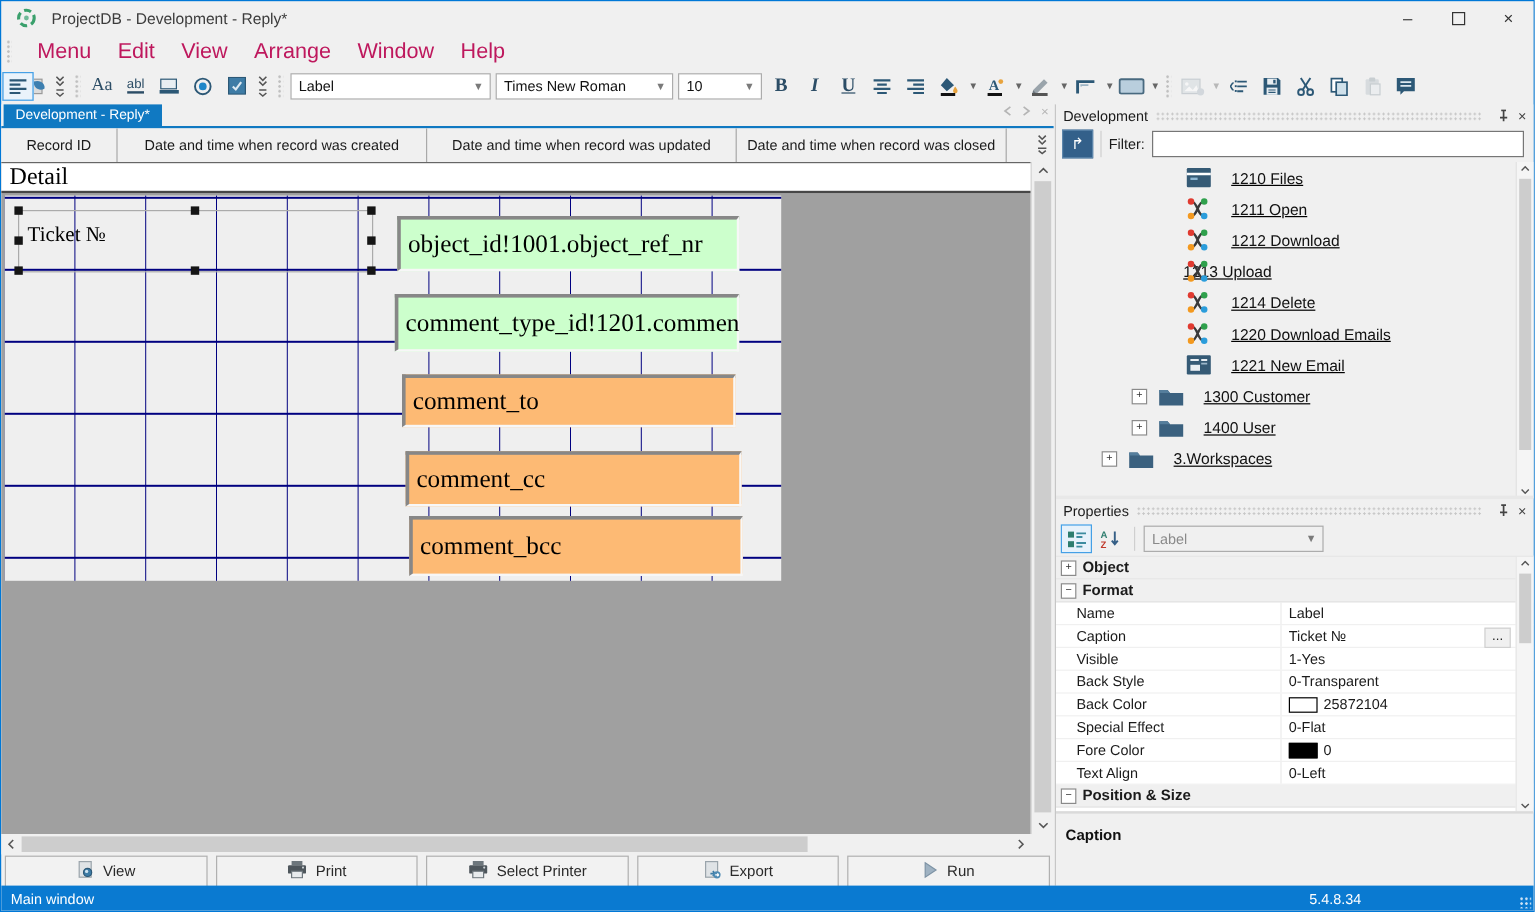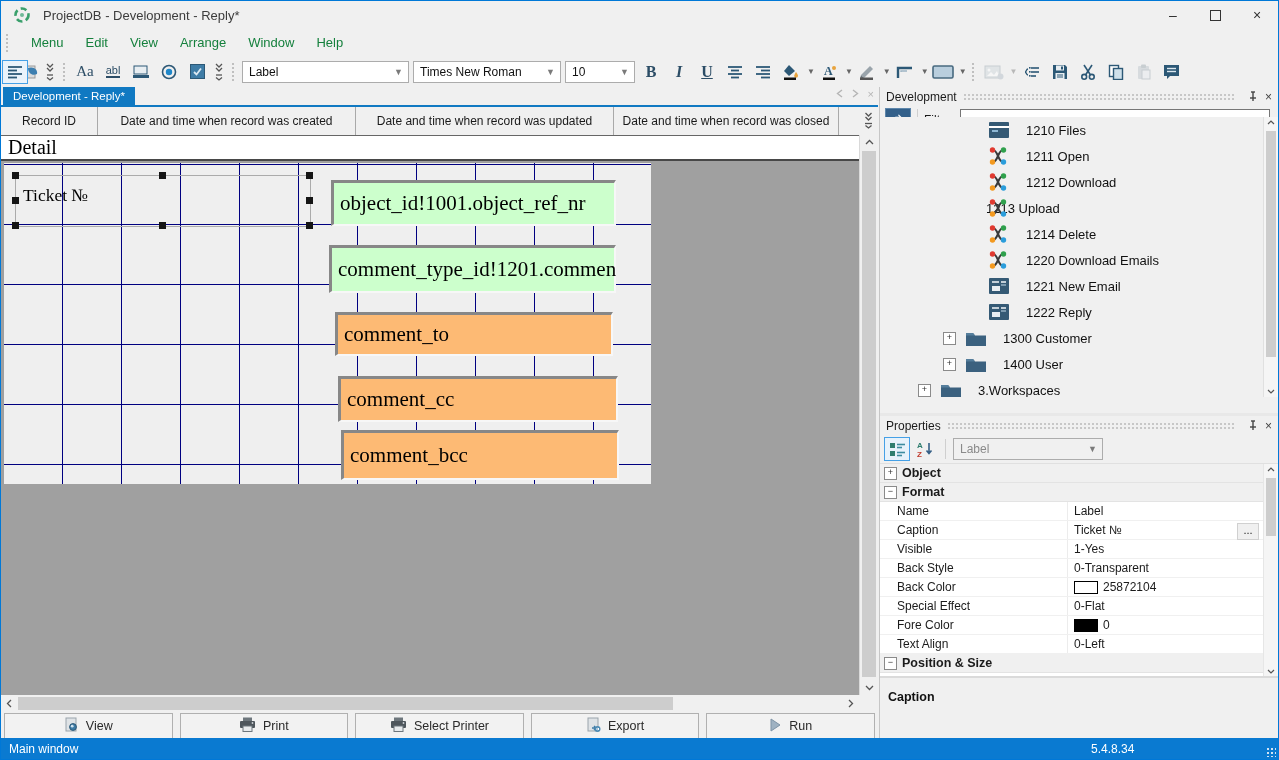--- a/index.html
+++ b/index.html
@@ -7,21 +7,21 @@
   
   .titlebar{position:absolute;top:0;left:0;right:0;height:28px;display:flex;align-items:center;}
   .logo{margin-left:12px;width:18px;height:18px;display:inline-flex;}
   .title{margin-left:12px;font-size:13px;color:#3c3c3c;}
   .wctl{position:absolute;right:0;top:0;height:28px;display:flex;}
   .wbtn{width:42px;height:28px;display:flex;align-items:center;justify-content:center;color:#333;font-size:14px;}
   .maxglyph{width:9px;height:9px;border:1px solid #333;}
   
   .menubar{position:absolute;top:28px;left:0;right:0;height:27px;display:flex;align-items:center;}
   .grip{width:5px;height:20px;margin:0 4px;background-image:radial-gradient(#bfbfbf 1px,transparent 1.2px);background-size:4px 4px;}
-  .menu-item{padding:4px 11px;font-size:13px;color:#15803d;}
+  .menu-item{padding:4px 11px;font-size:18px;color:#be185d;}
   
   .toolbar{position:absolute;top:55px;left:0;right:0;height:31px;display:flex;align-items:center;}
   .tbi{height:24px;min-width:26px;display:flex;align-items:center;justify-content:center;margin:0 1px;border:1px solid transparent;box-sizing:border-box;}
   .tbi svg{display:block;}
   .tbi.sel{border:1px solid #45a0e6;background:#eaf3fb;}
   .tbi.dis{opacity:.45;}
   .glyph{font-family:"Liberation Serif","DejaVu Serif",serif;font-size:16px;color:#2c4d66;font-weight:bold;}
   .glyph.it{font-style:italic;}
   .glyph.un{text-decoration:underline;}
   .aa{font-family:"Liberation Serif","DejaVu Serif",serif;font-size:15px;color:#2c4d66;}
@@ -66,21 +66,21 @@
   .rpanel{position:absolute;left:878px;top:0;width:399px;height:100%;border-left:1px solid #c6c6c6;box-sizing:border-box;background:#f0f0f0;}
   .paneheader{position:absolute;left:0;right:0;height:19px;display:flex;align-items:center;padding:0 6px;}
   .paneheader .ttl{font-size:12px;color:#1b1b1b;margin-right:6px;}
   .paneheader .dots{flex:1;height:8px;background-image:radial-gradient(#c7c7c7 .8px,transparent 1px);background-size:4px 4px;margin-right:6px;}
   .paneicon{color:#444;font-size:12px;margin-left:7px;display:flex;align-items:center;}
   .filterrow{position:absolute;top:19px;left:0;right:0;height:27px;display:flex;align-items:center;padding:0 5px;}
   .filterbtn{width:24px;height:22px;background:#33608a;border:1px solid #5d86ab;color:#fff;display:flex;align-items:center;justify-content:center;font-size:13px;}
   .fsep{width:1px;height:22px;background:#cfcfcf;margin:0 6px;}
   .filterlabel{font-size:12px;color:#1b1b1b;margin-right:6px;}
   .filterinput{flex:1;height:20px;border:1px solid #767676;background:#fff;font-size:12px;padding:0 4px;margin-right:3px;}
-  .tree{position:absolute;top:30px;left:0;right:0;height:280px;background:#f0f0f0;overflow:hidden;}
+  .tree{position:absolute;top:48px;left:0;right:0;height:280px;background:#f0f0f0;overflow:hidden;text-decoration:underline;}
   .trow{position:relative;height:26px;display:flex;align-items:center;font-size:13px;color:#111;}
   .trow .lbl{margin-left:22px;}
   .ticon{position:absolute;display:flex;align-items:center;}
   .plusbox{position:absolute;width:11px;height:11px;border:1px solid #8a8a8a;background:#fff;font-size:9px;line-height:9px;text-align:center;color:#333;}
   .tscroll{position:absolute;right:0;top:0;width:15px;height:100%;background:#f5f5f5;border-left:1px solid #e0e0e0;box-sizing:border-box;}
   .hsplit{position:absolute;top:326px;left:0;right:0;height:3px;background:#e8e8e8;}
   .ptoolbar{position:absolute;top:348px;left:0;right:0;height:28px;display:flex;align-items:center;padding-left:4px;}
   .pgi{width:26px;height:24px;display:flex;align-items:center;justify-content:center;border:1px solid transparent;box-sizing:border-box;margin-right:2px;}
   .pgi.sel{border:1px solid #45a0e6;background:#e7f2fb;}
   .psep{width:1px;height:20px;background:#cfcfcf;margin:0 5px;}
@@ -588,32 +588,20 @@
                 <rect x="1" y="1" width="20" height="16" rx="1" fill="#355a75"></rect>
                 <rect x="4" y="9" width="8" height="5" fill="#e9eef2"></rect>
                 <line x1="13" y1="5" x2="18" y2="5" stroke="#e9eef2" stroke-width="1.6"></line>
                 <line x1="13" y1="8" x2="18" y2="8" stroke="#9db8cb" stroke-width="1.4"></line>
                 <line x1="4" y1="5" x2="11" y2="5" stroke="#e9eef2" stroke-width="1.6"></line>
               </svg>
             </span>
             <span class="lbl" style="margin-left: 146px;">1221 New Email</span>
           </div>
           <div class="trow">
-            <span class="ticon" style="left: 108px;">
-              <svg width="22" height="18" viewBox="0 0 22 18">
-                <rect x="1" y="1" width="20" height="16" rx="1" fill="#355a75"></rect>
-                <rect x="4" y="9" width="8" height="5" fill="#e9eef2"></rect>
-                <line x1="13" y1="5" x2="18" y2="5" stroke="#e9eef2" stroke-width="1.6"></line>
-                <line x1="13" y1="8" x2="18" y2="8" stroke="#9db8cb" stroke-width="1.4"></line>
-                <line x1="4" y1="5" x2="11" y2="5" stroke="#e9eef2" stroke-width="1.6"></line>
-              </svg>
-            </span>
-            <span class="lbl" style="margin-left: 146px;">1222 Reply</span>
-          </div>
-          <div class="trow">
             <span class="plusbox" style="left: 63px;">+</span>
             <span class="ticon" style="left: 85px;">
               <svg width="22" height="17" viewBox="0 0 22 17">
                 <path d="M1 3 L8 3 L10 5.5 L21 5.5 L21 16 L1 16 Z" fill="#3b617f"></path>
                 <path d="M1 3 L8 3 L10 5.5 L1 5.5 Z" fill="#557e9c"></path>
               </svg>
             </span>
             <span class="lbl" style="margin-left: 123px;">1300 Customer</span>
           </div>
           <div class="trow">

